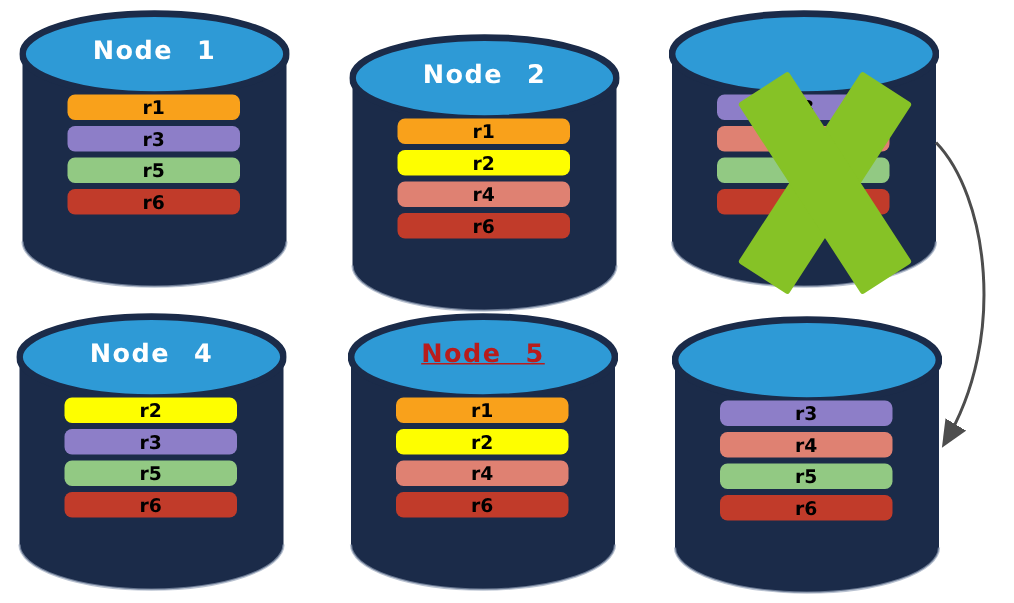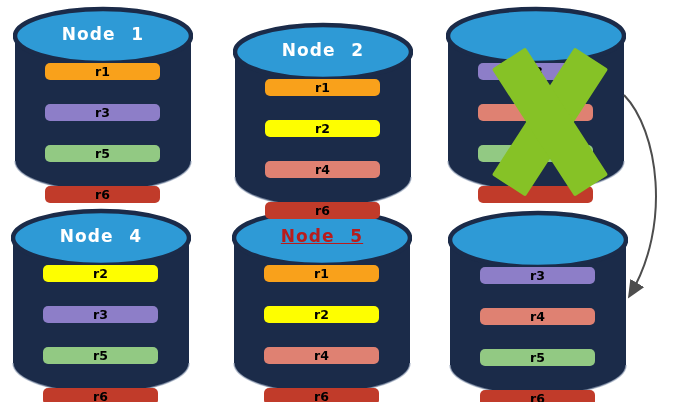--- a/index.html
+++ b/index.html
@@ -10,21 +10,21 @@
   .canvas{position:relative;width:676px;height:402px;background:#ffffff;}
   .node{position:absolute;width:180px;height:192px;}
   .cyl{position:absolute;left:0;top:0;width:180px;height:192px;}
   .node-title{
     position:absolute;top:18px;left:0;right:0;text-align:center;
     color:#ffffff;font-size:17px;font-weight:bold;letter-spacing:1px;word-spacing:9px;
     z-index:2;
   }
   .bars{position:absolute;left:32px;right:33px;top:57px;z-index:2;}
   .bar{
-    height:17px;border-radius:5px;margin-bottom:24px;
+    height:17px;border-radius:5px;margin-bottom:4px;
     text-align:center;font-size:12.5px;font-weight:bold;color:#000;line-height:17px;
   }
   .x-mark{position:absolute;left:0;top:0;width:100%;height:100%;z-index:6;}
   .strand{position:absolute;left:104px;top:116px;width:40px;height:152px;border-radius:2px;}
   .strand.s1{transform:translate(-50%,-50%) rotate(33deg);}
   .strand.s2{transform:translate(-50%,-50%) rotate(-33deg);}
   .failover-arrow{position:absolute;left:596px;top:85px;z-index:1;}
 </style>
 </head>
 <body>

